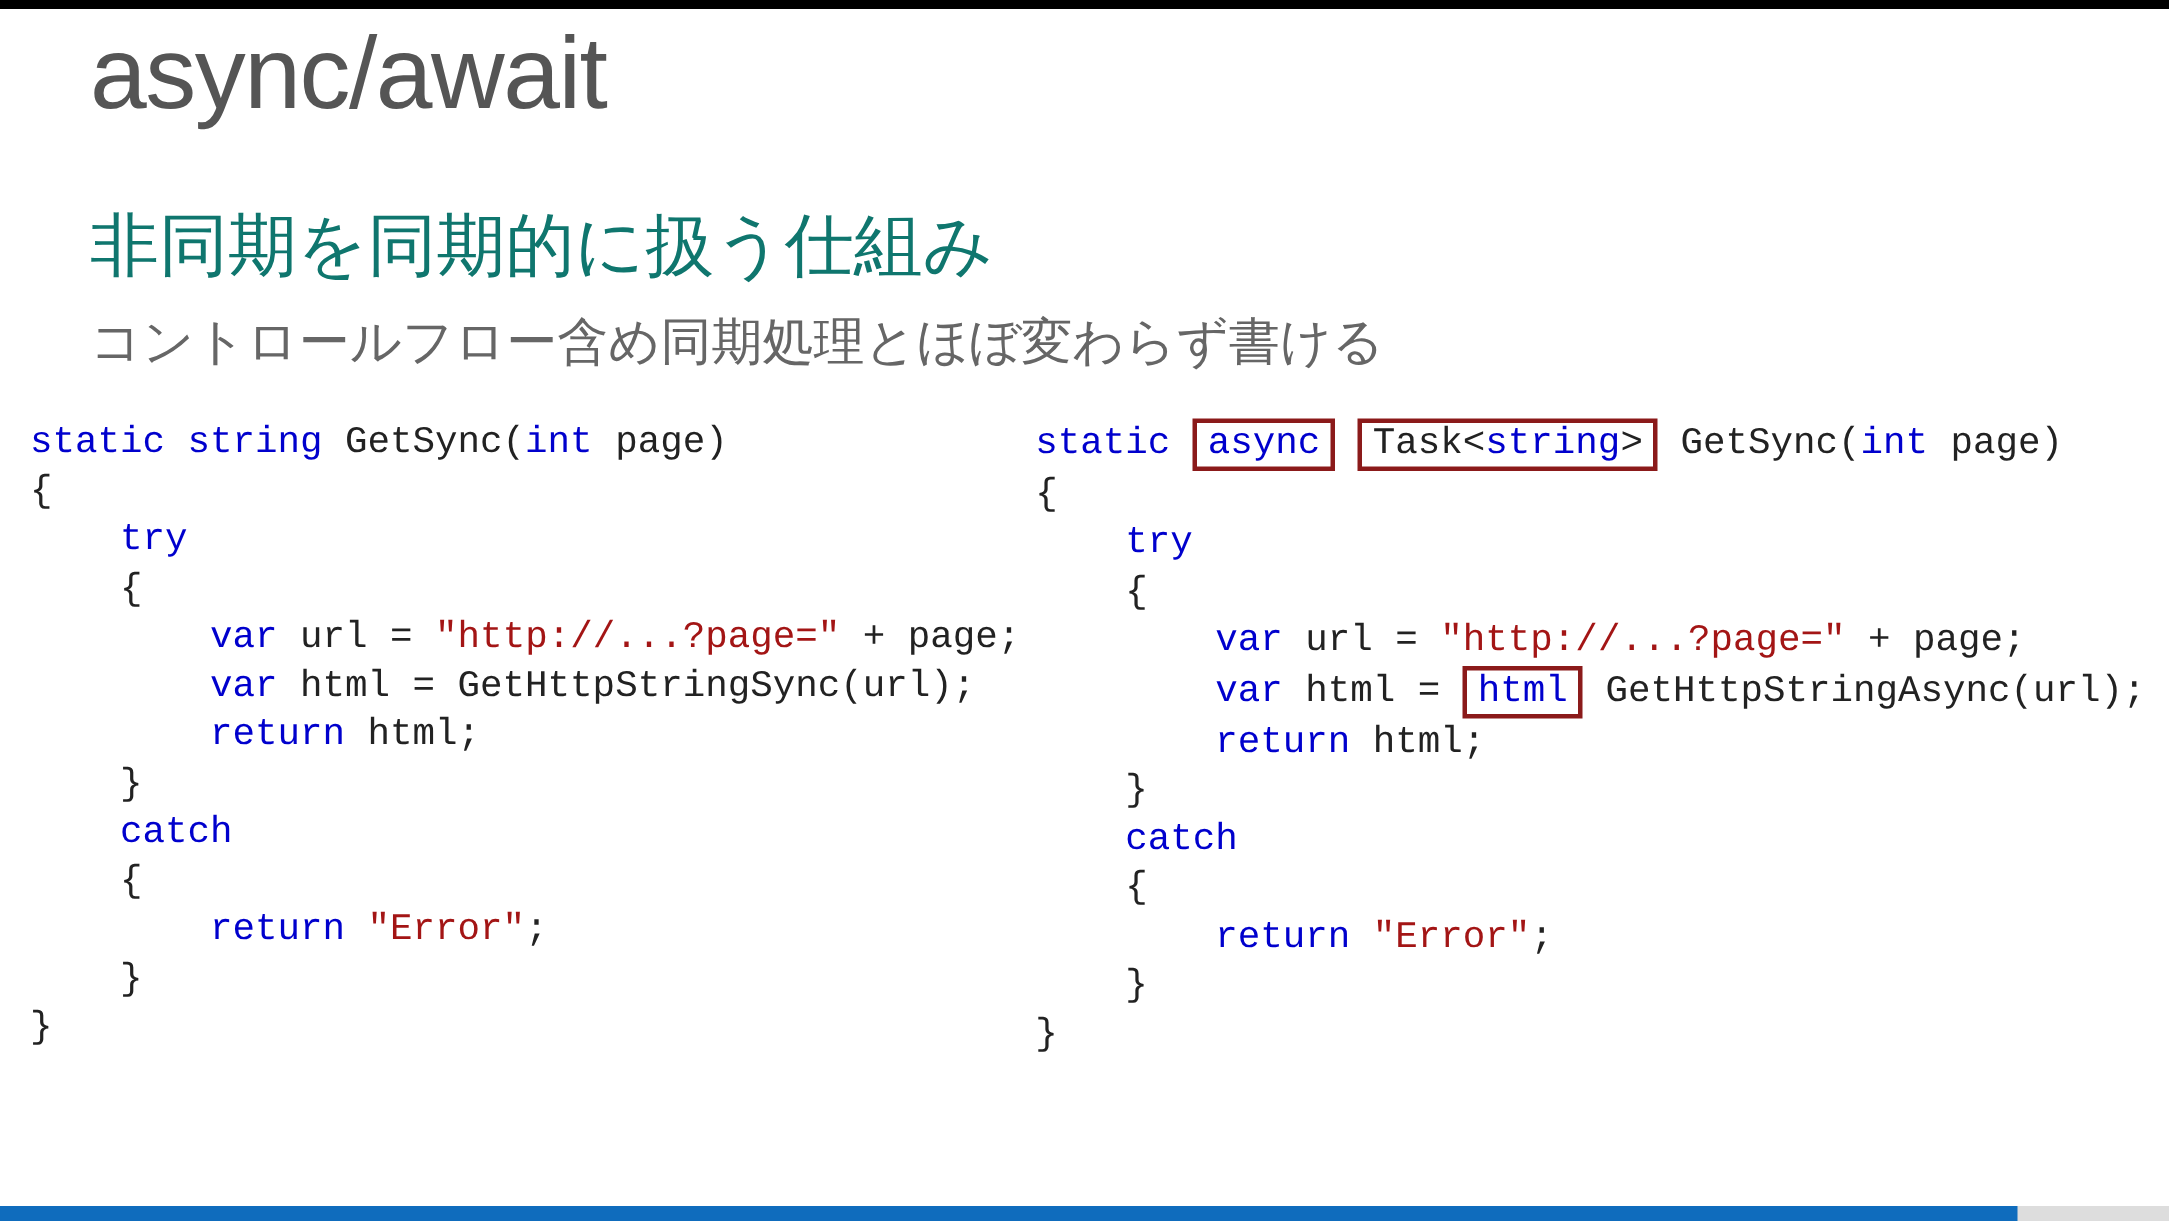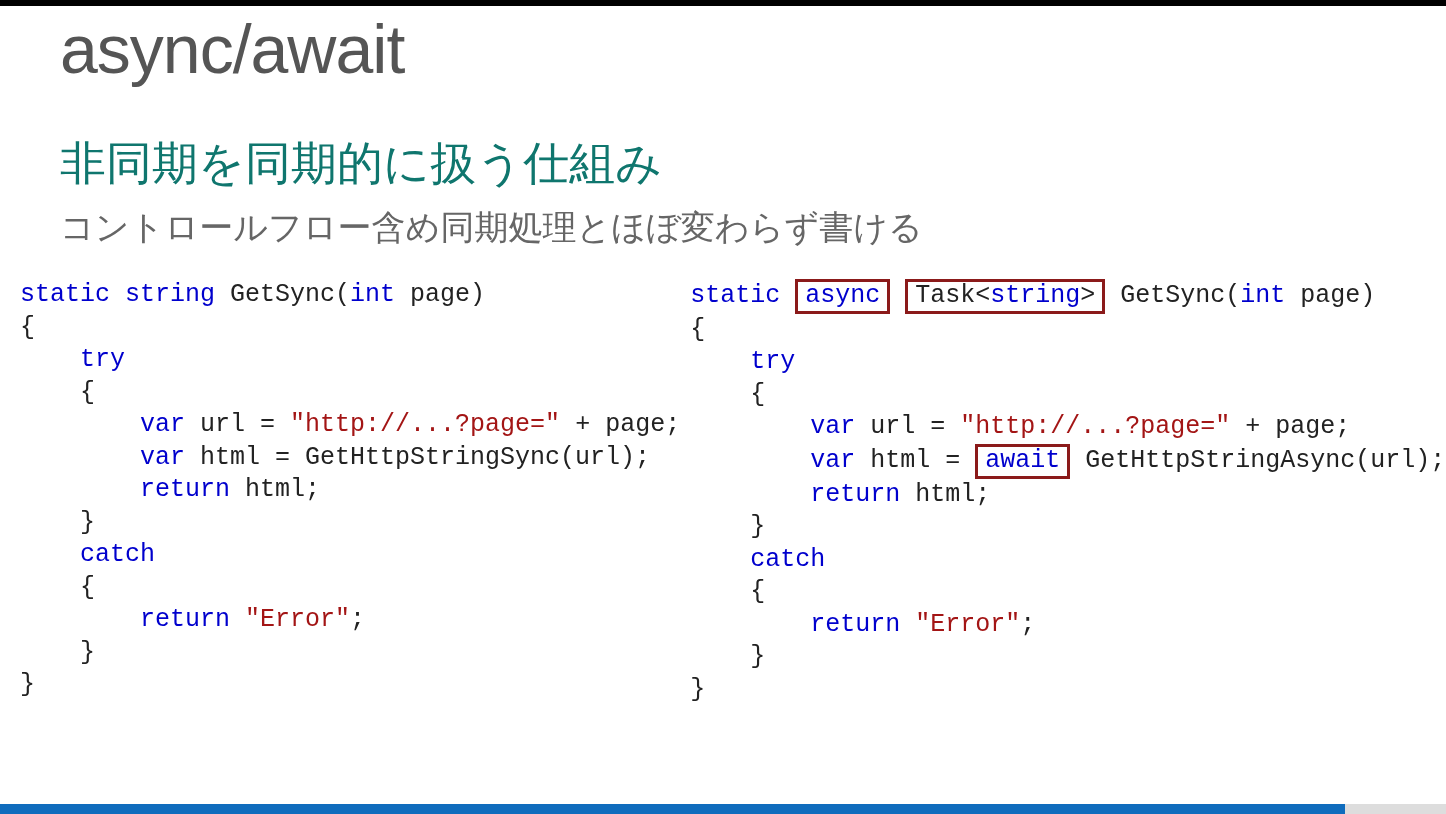--- a/index.html
+++ b/index.html
@@ -97,21 +97,21 @@
 <span>    {</span>
         <span class="kw">return</span> <span class="str">"Error"</span><span>;</span>
 <span>    }</span>
 <span>}</span></div>
 
   <div class="code-col"><span class="kw">static</span> <span class="box-red"><span class="kw">async</span></span> <span class="box-red"><span>Task&lt;</span><span class="kw">string</span><span>&gt;</span></span><span> GetSync(</span><span class="kw">int</span><span> page)</span>
 <span>{</span>
     <span class="kw">try</span>
 <span>    {</span>
         <span class="kw">var</span><span> url = </span><span class="str">"http://...?page="</span><span> + page;</span>
-        <span class="kw">var</span><span> html = </span><span class="box-red"><span class="kw">await</span></span><span> GetHttpStringAsync(url);</span>
+        <span class="kw">var</span><span> html = </span><span class="box-red"><span class="kw">html</span></span><span> GetHttpStringAsync(url);</span>
         <span class="kw">return</span><span> html;</span>
 <span>    }</span>
     <span class="kw">catch</span>
 <span>    {</span>
         <span class="kw">return</span> <span class="str">"Error"</span><span>;</span>
 <span>    }</span>
 <span>}</span></div>
 </div>
 
 <div class="bottombar"></div>

